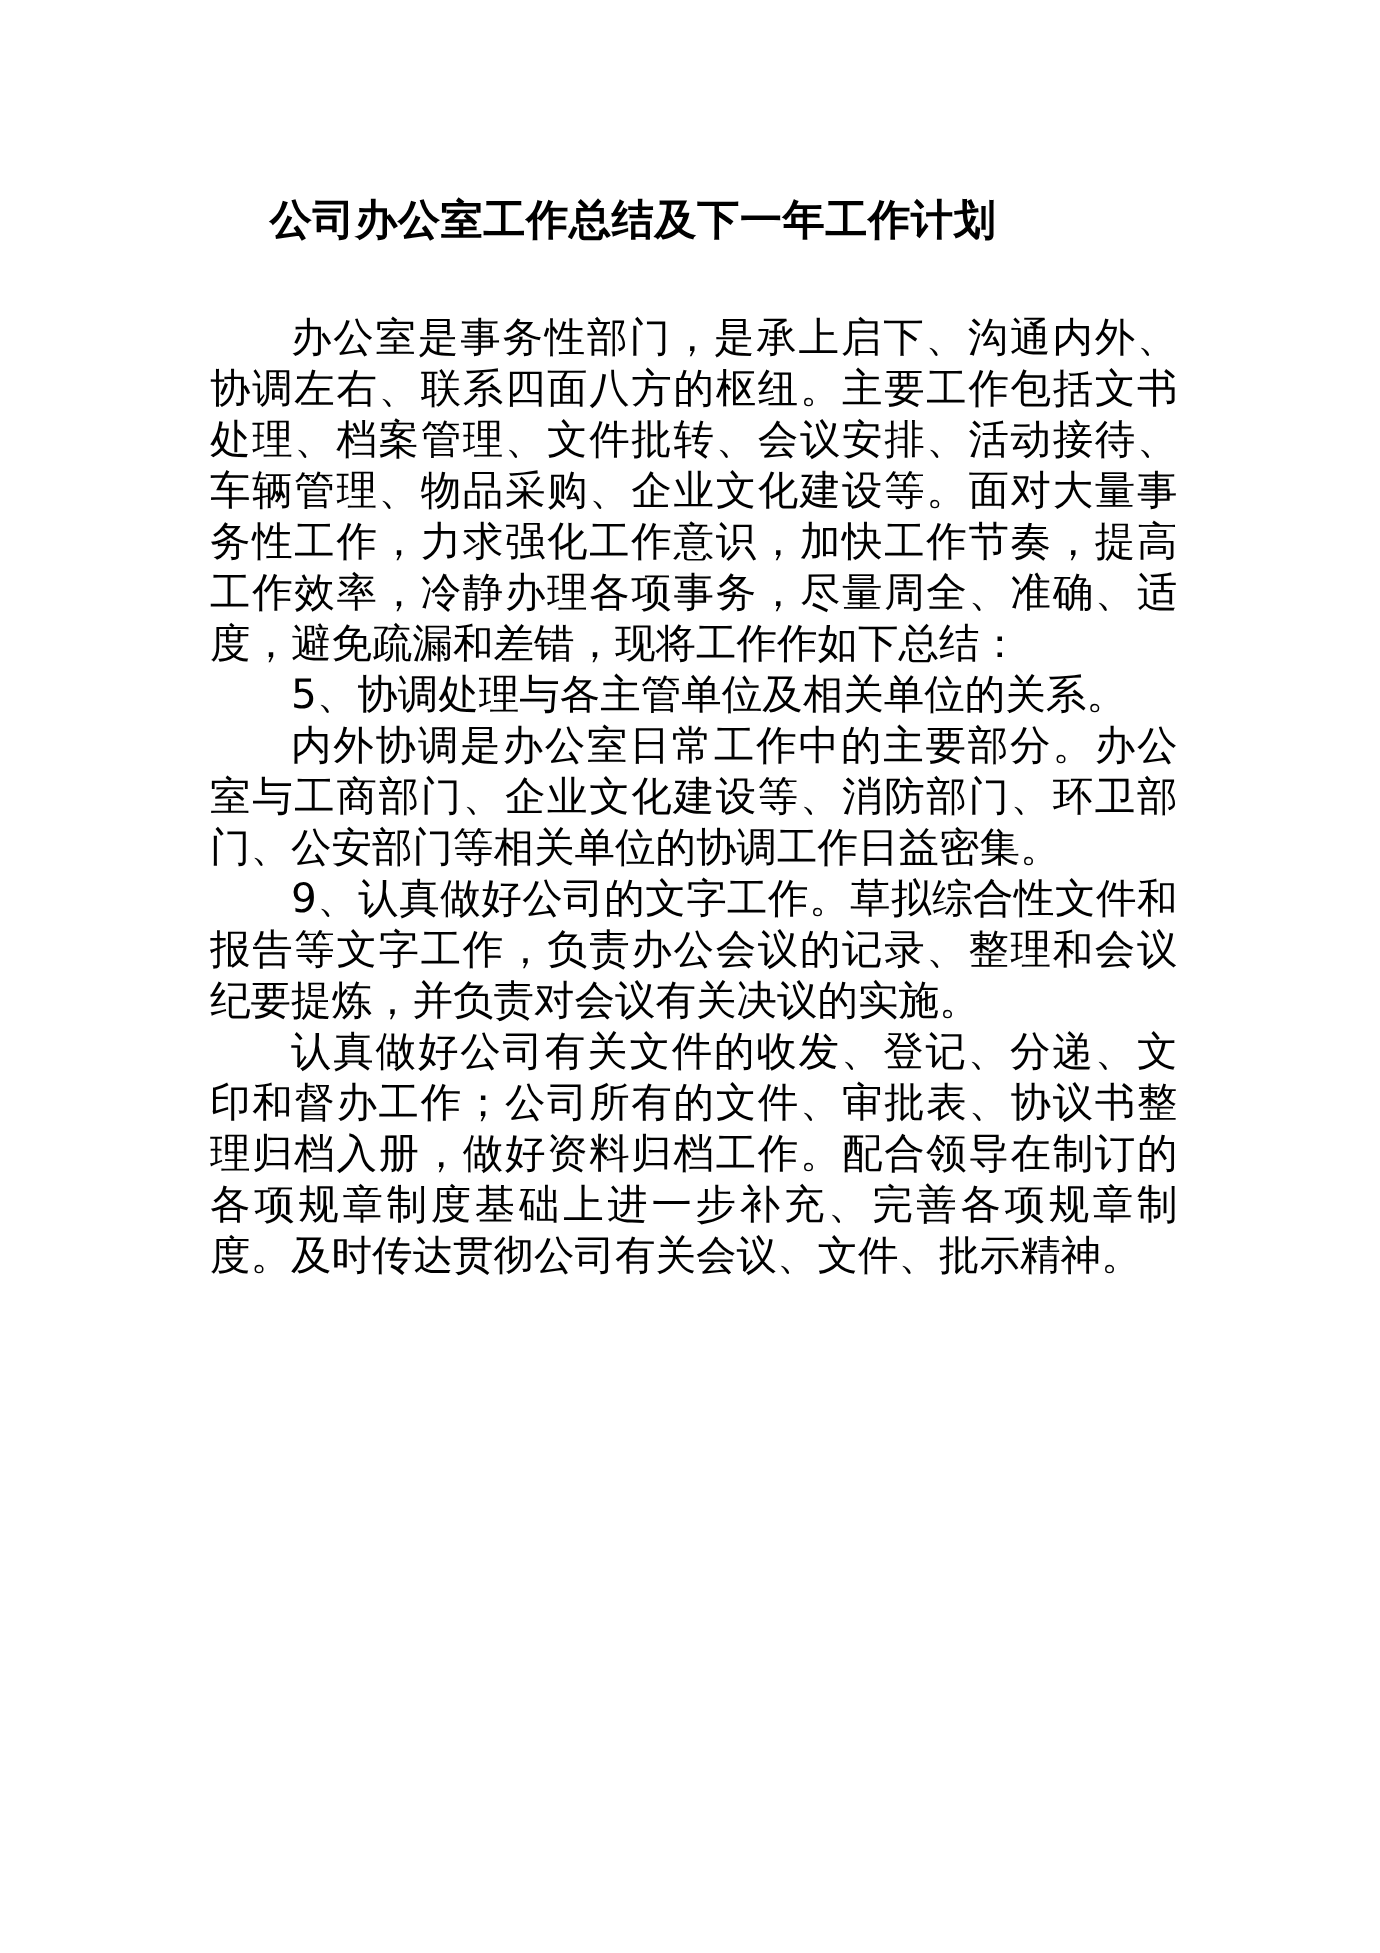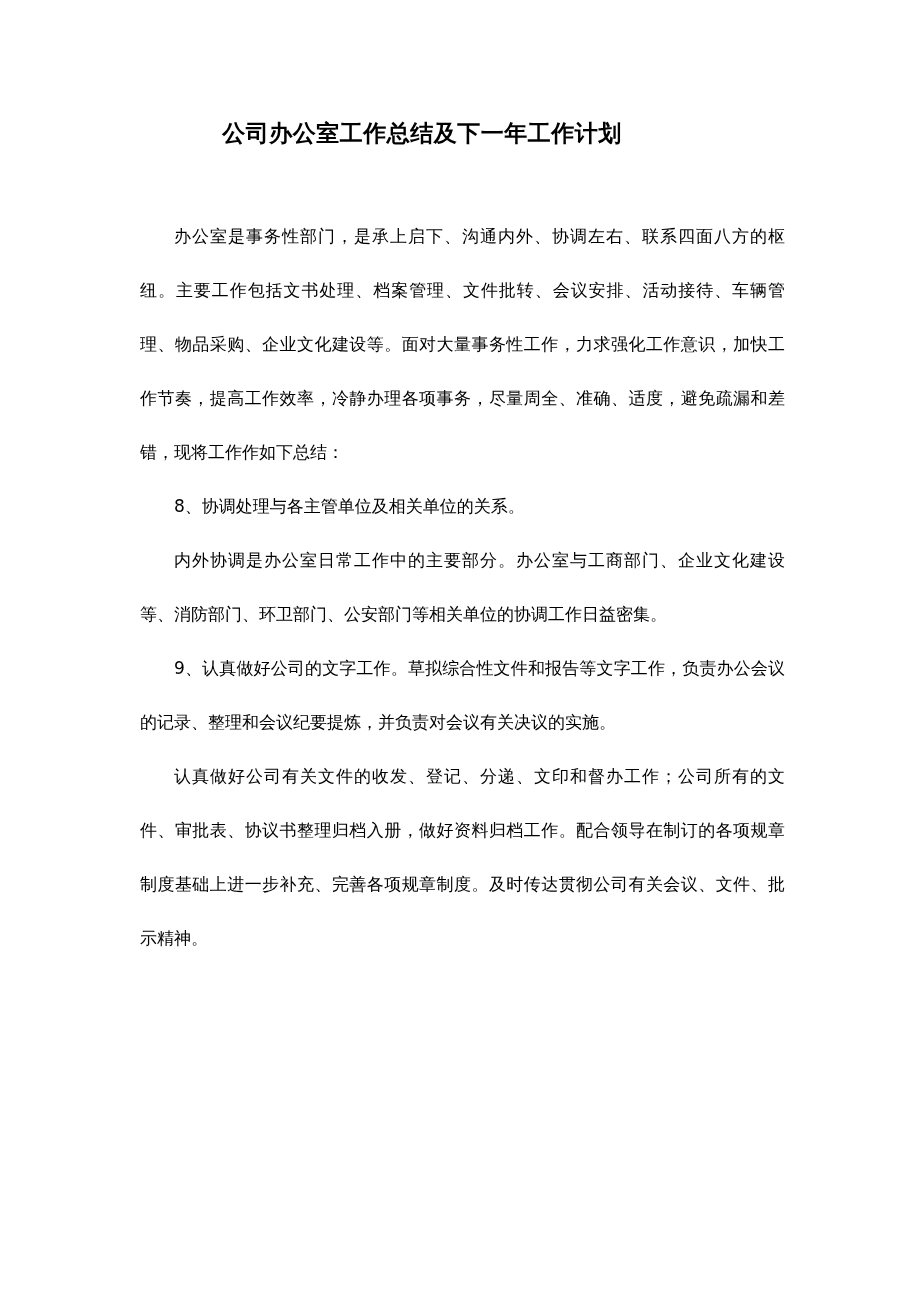--- a/index.html
+++ b/index.html
@@ -19,49 +19,49 @@
     position: absolute;
     left: 0;
     top: 0;
     width: 920px;
     height: 1302px;
     background: #ffffff;
   }
   .title {
     position: absolute;
     left: 0;
-    top: 117px;
+    top: 131px;
     width: 844px;
     text-align: center;
-    font-size: 23px;
+    font-size: 28px;
     font-weight: bold;
     letter-spacing: 0.5px;
     line-height: 32px;
   }
   .body-text {
     position: absolute;
     left: 140px;
     top: 209px;
     width: 645px;
-    font-size: 17px;
-    line-height: 54px;
+    font-size: 27px;
+    line-height: 34px;
     text-align: justify;
     text-justify: inter-character;
   }
   .para {
     margin: 0;
     text-indent: 2em;
   }
 </style>
 </head>
 <body>
 
 <div class="page">
   <div class="title">公司办公室工作总结及下一年工作计划</div>
 
   <div class="body-text">
     <p class="para">办公室是事务性部门，是承上启下、沟通内外、协调左右、联系四面八方的枢纽。主要工作包括文书处理、档案管理、文件批转、会议安排、活动接待、车辆管理、物品采购、企业文化建设等。面对大量事务性工作，力求强化工作意识，加快工作节奏，提高工作效率，冷静办理各项事务，尽量周全、准确、适度，避免疏漏和差错，现将工作作如下总结：</p>
-    <p class="para">8、协调处理与各主管单位及相关单位的关系。</p>
+    <p class="para">5、协调处理与各主管单位及相关单位的关系。</p>
     <p class="para">内外协调是办公室日常工作中的主要部分。办公室与工商部门、企业文化建设等、消防部门、环卫部门、公安部门等相关单位的协调工作日益密集。</p>
     <p class="para">9、认真做好公司的文字工作。草拟综合性文件和报告等文字工作，负责办公会议的记录、整理和会议纪要提炼，并负责对会议有关决议的实施。</p>
     <p class="para">认真做好公司有关文件的收发、登记、分递、文印和督办工作；公司所有的文件、审批表、协议书整理归档入册，做好资料归档工作。配合领导在制订的各项规章制度基础上进一步补充、完善各项规章制度。及时传达贯彻公司有关会议、文件、批示精神。</p>
   </div>
 </div>
 
 </body></html>

